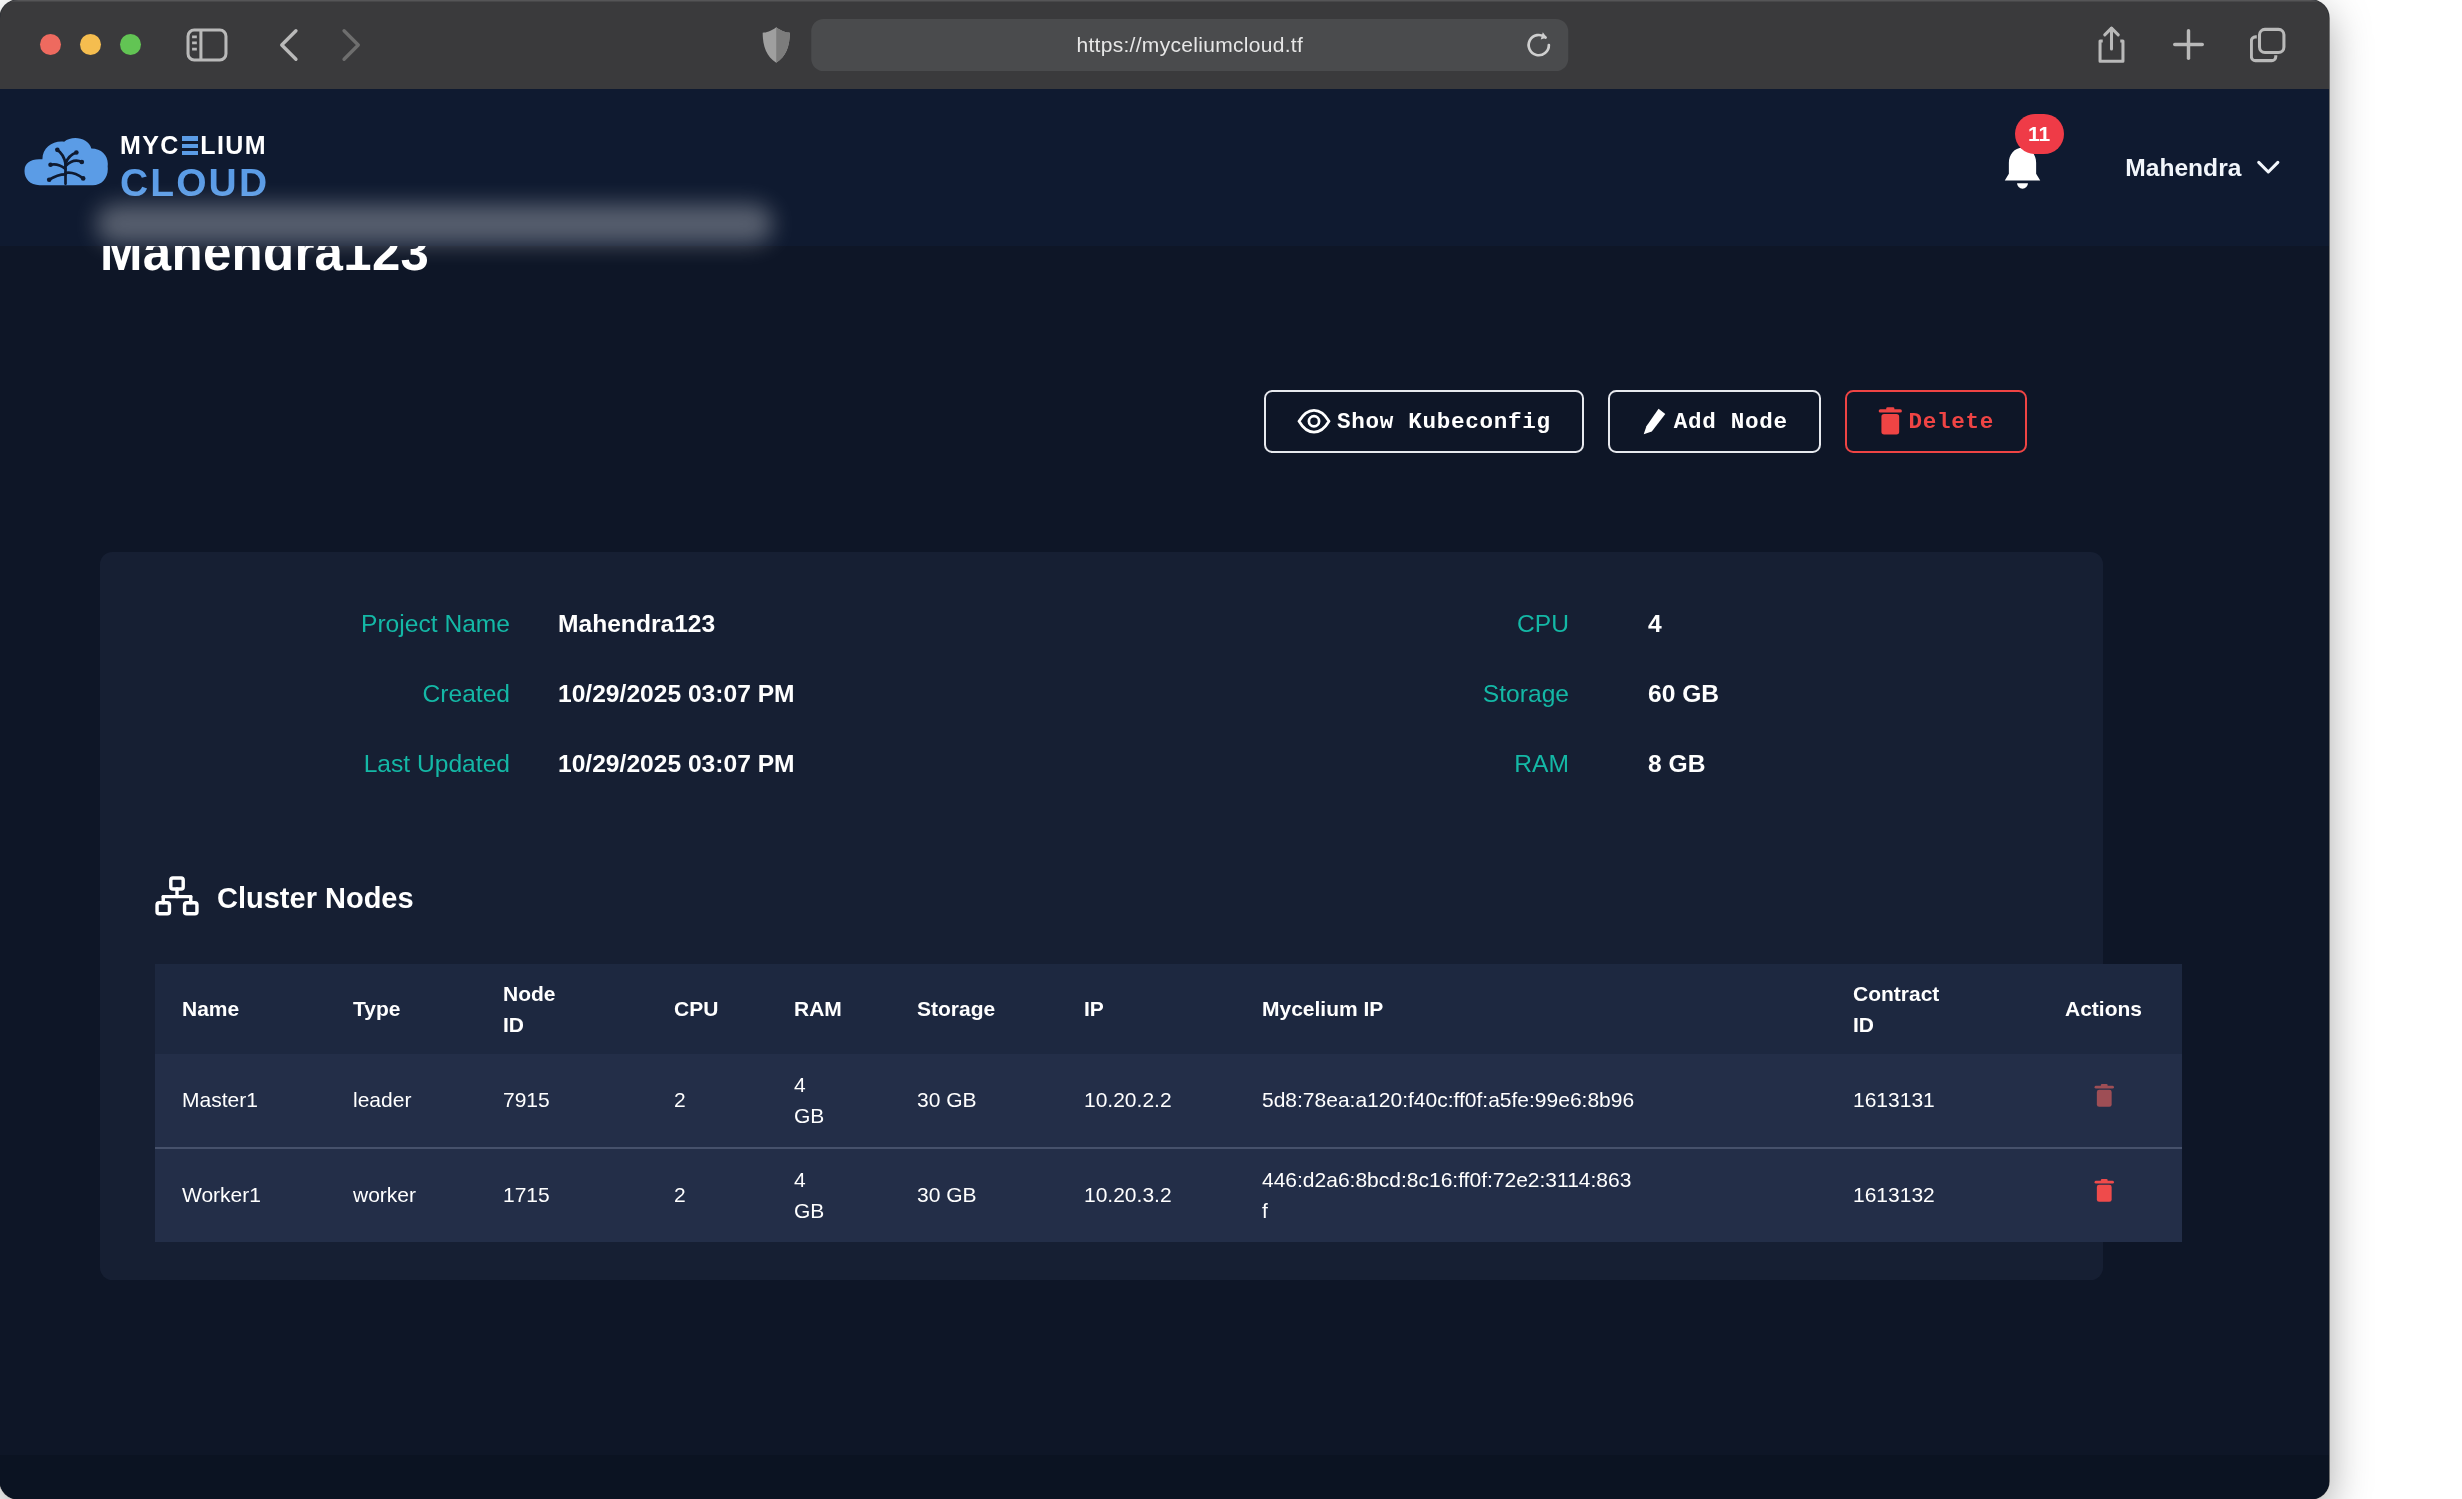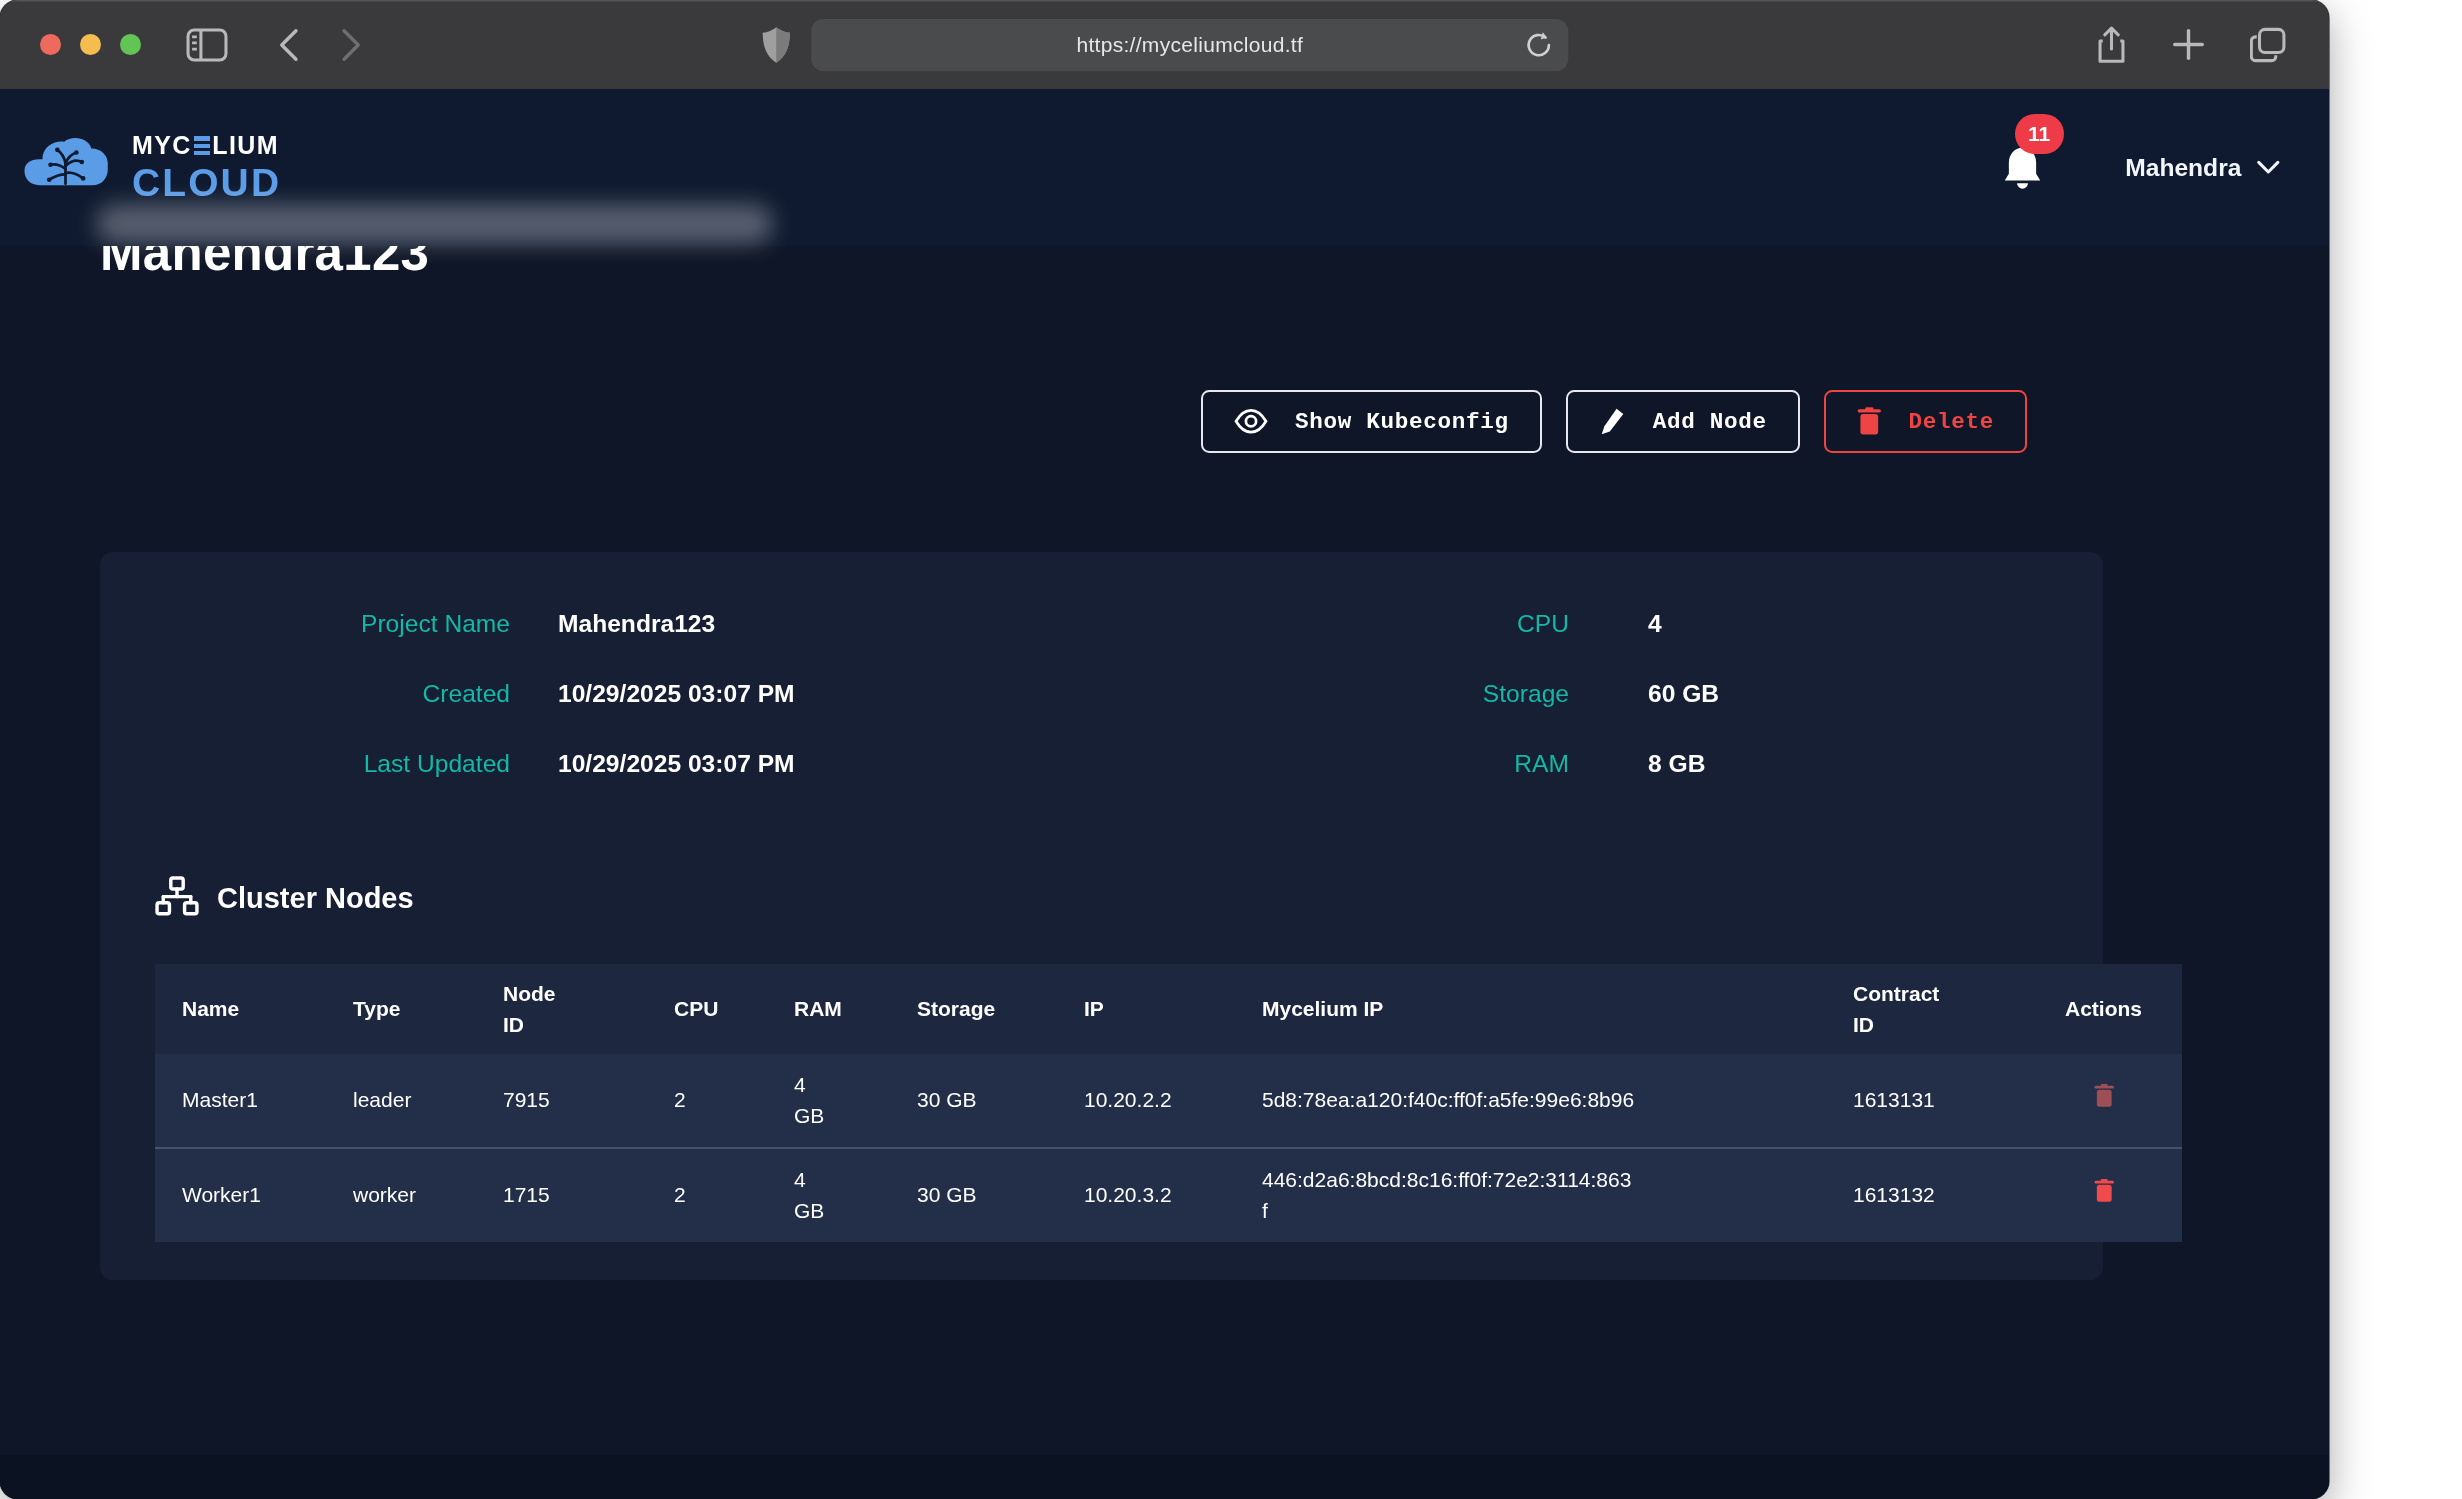--- a/index.html
+++ b/index.html
@@ -18,42 +18,42 @@
   .nav-arrows{display:flex;gap:40px;margin-left:49px;}
   .url-group{position:absolute;left:50%;top:50%;transform:translate(-50%,-50%);display:flex;align-items:center;gap:20.5px;}
   .urlbar{position:relative;width:757px;height:52px;background:#4a4b4d;border-radius:12.3px;display:flex;align-items:center;justify-content:center;}
   .url-text{color:#e7e7e7;font-size:21px;letter-spacing:0.3px;}
   .refresh{position:absolute;right:15px;top:50%;transform:translateY(-50%);color:#cfcfcf;}
   .right-icos{margin-left:auto;margin-right:41px;display:flex;gap:45px;}
 
   
   .site{flex:1;display:flex;flex-direction:column;background:#0e1627;position:relative;overflow:hidden;}
   .navbar{position:relative;z-index:10;height:157px;flex:0 0 157px;background:#0f1a30;display:flex;align-items:center;padding:0 48px 0 22px;box-sizing:border-box;}
-  .brand{display:flex;align-items:center;gap:23px;}
+  .brand{display:flex;align-items:center;gap:11px;}
   .brand-text{display:flex;flex-direction:column;line-height:1;}
   .brand-top{display:flex;align-items:center;color:#ffffff;font-weight:800;font-size:25px;letter-spacing:1.4px;}
   .ebars{display:inline-flex;flex-direction:column;gap:3.4px;margin:0 2.1px;}
   .ebars span{display:block;width:16.4px;height:4.1px;background:#5b9ce6;}
   .brand-bottom{color:#5b9ce6;font-weight:800;font-size:39px;letter-spacing:2.1px;margin-top:4.1px;}
   .nav-links{display:flex;gap:42px;margin-left:171px;}
   .nav-link{color:#f2f6fb;font-size:24px;font-weight:600;cursor:pointer;}
   .nav-right{margin-left:auto;display:flex;gap:82px;}
   .bell-wrap{position:relative;}
   .badge{position:absolute;top:-31px;left:12.3px;min-width:49px;height:40px;background:#ef3b47;border-radius:20.5px;
          display:flex;align-items:center;justify-content:center;color:#fff;font-size:21px;font-weight:700;}
   .user-menu{display:flex;align-items:center;gap:15px;color:#f2f6fb;font-size:24.6px;font-weight:600;cursor:pointer;}
 
   .main{flex:1;position:relative;padding:0 100px;box-sizing:border-box;}
   .ghost{position:absolute;z-index:40;left:96px;top:-42px;width:677px;height:40px;border-radius:20.5px;
          background:rgba(255,255,255,.30);filter:blur(11px);pointer-events:none;}
   .page-title{margin:-23px 0 0 0;color:#ffffff;font-size:51px;font-weight:700;letter-spacing:0.3px;}
   .page-subtitle{margin-top:27px;color:#d9e0ea;font-size:24px;font-weight:400;}
 
   .actions-row{display:flex;justify-content:flex-end;gap:24px;margin-top:108px;margin-right:202px;}
-  .btn{display:flex;align-items:center;gap:27px;height:63px;padding:0 31px;border-radius:8.2px;background:transparent;
+  .btn{display:flex;align-items:center;gap:6px;height:63px;padding:0 31px;border-radius:8.2px;background:transparent;
        border:2.1px solid #e7e9ee;color:#ffffff;font-family:"Liberation Mono","DejaVu Sans Mono",monospace;
        font-size:22.6px;font-weight:700;letter-spacing:0.7px;cursor:pointer;box-sizing:border-box;}
   .btn.danger{border-color:#ef4444;color:#ef4444;}
 
   .card{margin-top:99px;margin-right:126px;background:#161f33;border-radius:12.3px;padding:55px 55px 38px 55px;box-sizing:border-box;}
   .info-grid{display:grid;grid-template-columns:355px 526px 533px auto;row-gap:37px;align-items:center;}
   .info-label{color:#14b8a6;font-size:24.6px;text-align:right;line-height:33px;}
   .info-value{color:#ffffff;font-size:24.6px;font-weight:600;line-height:33px;padding-left:48px;}
   .info-value.r{padding-left:79px;}
 

